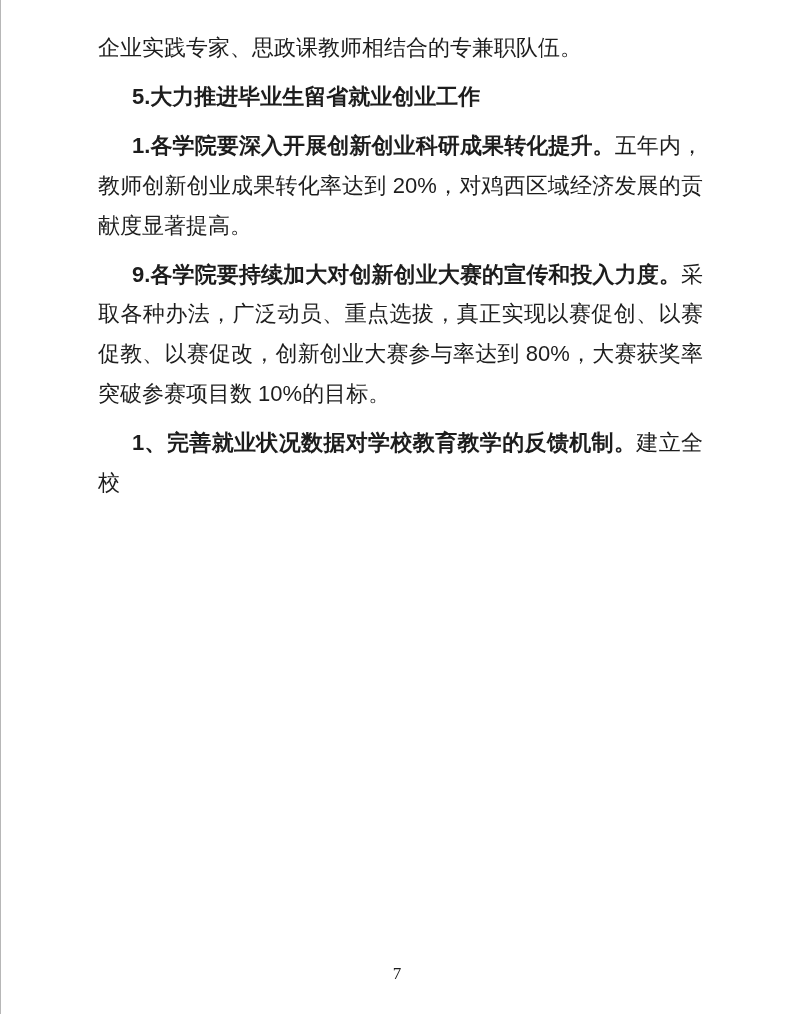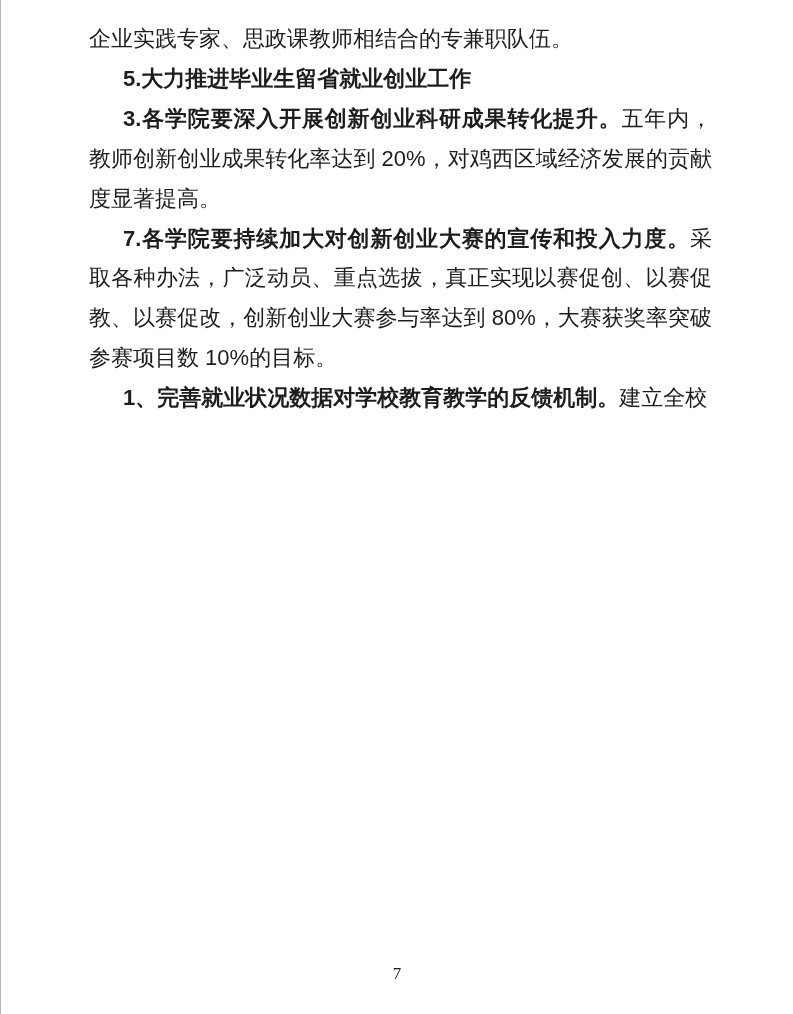--- a/index.html
+++ b/index.html
@@ -21,21 +21,21 @@
   .content {
     position: absolute;
     left: 88px;
     top: 19px;
     width: 623px;
     font-size: 22px;
     line-height: 39.9px;
     text-align: justify;
   }
   .para {
-    margin: 0;
+    margin: 9px;
     padding: 0;
   }
   .para.indent {
     text-indent: 34px;
   }
   .para b {
     font-weight: bold;
   }
   .para.kaiti {
     font-family: "DejaVu Serif", "Liberation Serif", serif;
@@ -60,23 +60,23 @@
 <div class="page">
   <div class="content">
 
     <p class="para"><b></b><span>企业实践专家、思政课教师相结合的专兼职队伍。</span></p>
 
 
     <p class="para indent"><b>5.大力推进毕业生留省就业创业工作</b><span></span></p>
 
 
 
-    <p class="para indent"><b>3.各学院要深入开展创新创业科研成果转化提升。</b><span>五年内，教师创新创业成果转化率达到 20%，对鸡西区域经济发展的贡献度显著提高。</span></p>
+    <p class="para indent"><b>1.各学院要深入开展创新创业科研成果转化提升。</b><span>五年内，教师创新创业成果转化率达到 20%，对鸡西区域经济发展的贡献度显著提高。</span></p>
 
-    <p class="para indent"><b>7.各学院要持续加大对创新创业大赛的宣传和投入力度。</b><span>采取各种办法，广泛动员、重点选拔，真正实现以赛促创、以赛促教、以赛促改，创新创业大赛参与率达到 80%，大赛获奖率突破参赛项目数 10%的目标。</span></p>
+    <p class="para indent"><b>9.各学院要持续加大对创新创业大赛的宣传和投入力度。</b><span>采取各种办法，广泛动员、重点选拔，真正实现以赛促创、以赛促教、以赛促改，创新创业大赛参与率达到 80%，大赛获奖率突破参赛项目数 10%的目标。</span></p>
 
 
     <p class="para indent"><b>1、完善就业状况数据对学校教育教学的反馈机制。</b><span>建立全校</span></p>
 
   </div>
 
   <div class="footer"><span>7</span></div>
 </div>
 
 </body></html>

